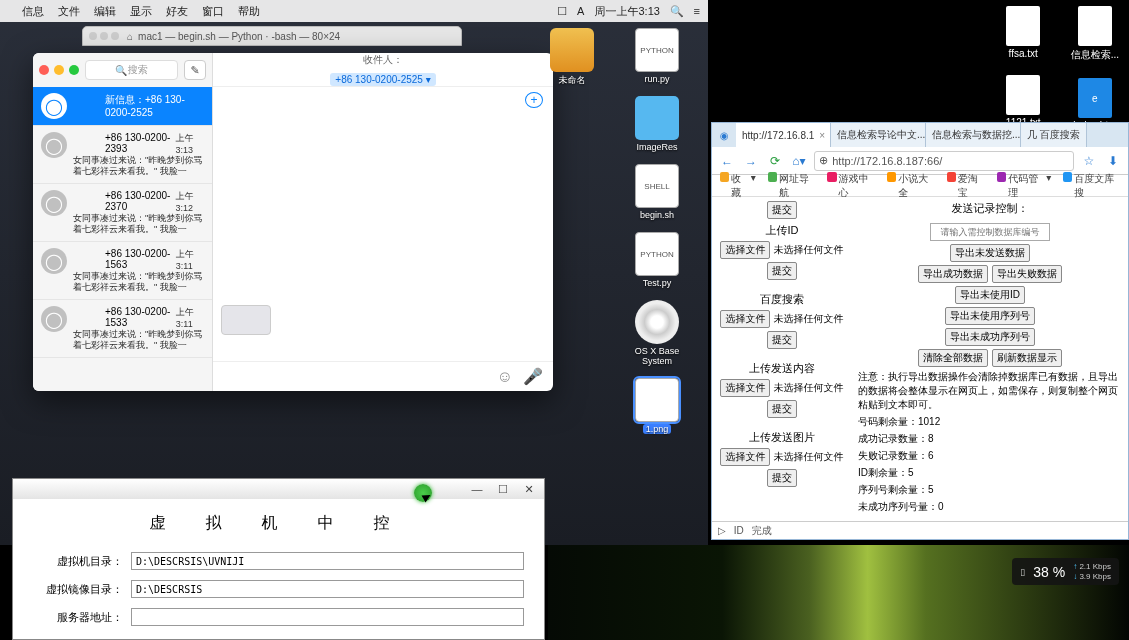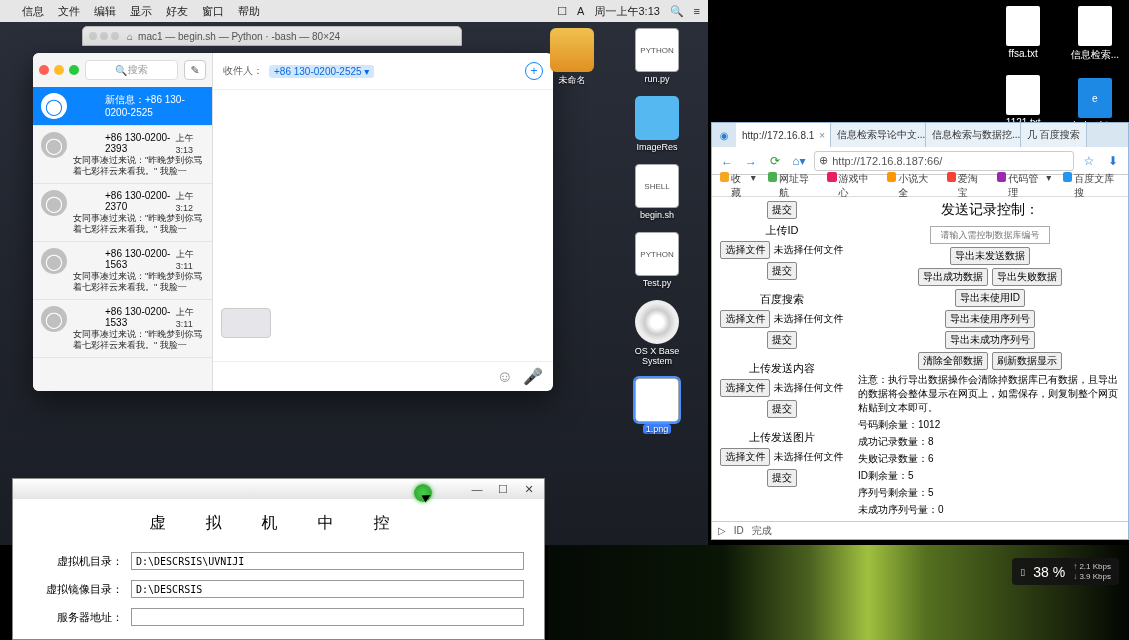--- a/index.html
+++ b/index.html
@@ -29,21 +29,21 @@
 .conv-item.active { background: #0a84ff; color: #fff; }
 .avatar { width: 26px; height: 26px; border-radius: 50%; background: #c0c0c0; flex-shrink: 0; display:flex;align-items:center;justify-content:center;color:#fff;font-size:16px;}
 .conv-item.active .avatar { background:#fff;color:#0a84ff;}
 .conv-text { flex: 1; overflow: hidden; }
 .conv-top { display: flex; justify-content: space-between; }
 .conv-name { font-weight: 400; margin-left: 32px; }
 .conv-time { font-size: 9px; opacity: 0.8; }
 .conv-preview { font-size: 9px; opacity: 0.85; line-height: 1.2; max-height: 22px; overflow: hidden; }
 
 .msg-main { flex: 1; display: flex; flex-direction: column; }
-.msg-header { height: 34px; border-bottom: 1px solid #eee; display: flex; align-items: center; padding: 18px 10px; font-size: 10px; color: #666; gap: 6px; }
+.msg-header { height: 34px; border-bottom: 1px solid #eee; display: flex; align-items: center; padding: 0 10px; font-size: 10px; color: #666; gap: 6px; flex-direction: column; }
 .recipient-pill { background: #d0e7ff; color: #0a6; border-radius: 3px; padding: 1px 5px; color:#0969da; font-size:10px;}
 .add-btn { margin-left: auto; width: 18px; height: 18px; border: 1px solid #0a84ff; border-radius: 50%; color: #0a84ff; display:flex;align-items:center;justify-content:center;font-size:12px;}
 .msg-body { flex: 1; padding: 8px; }
 .bubble-sent { width:50px;height:30px;background:#e5e5ea;border:1px solid #ccc;margin-top:210px;border-radius:4px;}
 .msg-inputbar { height: 30px; border-top: 1px solid #eee; display: flex; align-items: center; padding: 0 10px; gap: 10px; color:#888;justify-content:flex-end;}
 
 
 .desk-icons { position: absolute; right: 14px; top: 28px; width: 74px; display: flex; flex-direction: column; gap: 12px; align-items: center; }
 .desk-icon { display: flex; flex-direction: column; align-items: center; gap: 2px; cursor:pointer;}
 .desk-icon .ico { width: 44px; height: 44px; border-radius: 4px; display:flex;align-items:center;justify-content:center;font-size:8px;color:#555;}
@@ -72,21 +72,21 @@
 .bm { display:flex;align-items:flex-start;gap:2px;cursor:pointer;}
 .bm .bi{width:10px;height:10px;border-radius:2px;}
 
 .browser-content { flex:1; display:flex; overflow:auto; font-size:11px;}
 .form-col { width: 140px; padding: 4px; display:flex;flex-direction:column;gap:4px;align-items:center;}
 .form-section { display:flex;flex-direction:column;align-items:center;gap:3px;margin-bottom:8px;}
 .small-btn { font-size:10px; padding:1px 4px; border:1px solid #888;background:#efefef;cursor:pointer;border-radius:2px;}
 .form-label{font-size:11px;}
 .form-note{font-size:10px;}
 .stats-col { flex:1; padding:4px 6px; display:flex;flex-direction:column;gap:3px;}
-.stats-title{text-align:center;font-size:14px;margin-bottom:4px;}
+.stats-title{text-align:center;font-size:11px;margin-bottom:4px;}
 .stats-input{width:120px;height:18px;border:1px solid #aaa;font-size:9px;text-align:center;color:#aaa;margin:0 auto;}
 .btn-row{display:flex;gap:4px;justify-content:center;flex-wrap:wrap;}
 .info-text{font-size:10px;line-height:1.4;}
 .stat-line{font-size:10px;}
 
 .browser-status { height: 18px; border-top:1px solid #ccc; font-size:10px;display:flex;align-items:center;padding:0 6px;color:#555;gap:8px;}
 
 
 .vm-window { position: absolute; left: 12px; top: 478px; width: 533px; height: 162px; background: #f0f0f0; border: 1px solid #888; }
 .vm-titlebar { height: 20px; background: linear-gradient(#fff,#e4e4e4); display:flex;align-items:center;justify-content:flex-end;gap:12px;padding:0 8px;font-size:11px;color:#444;}

